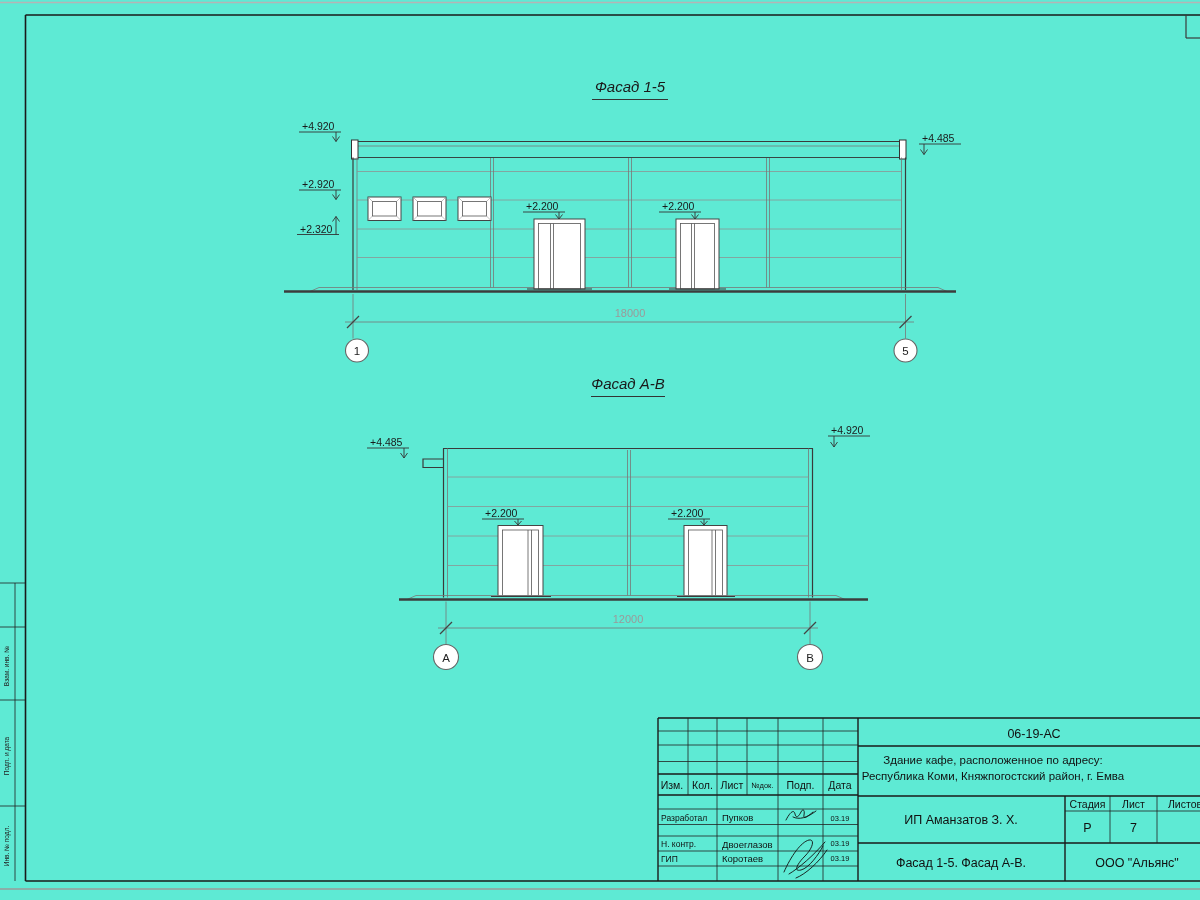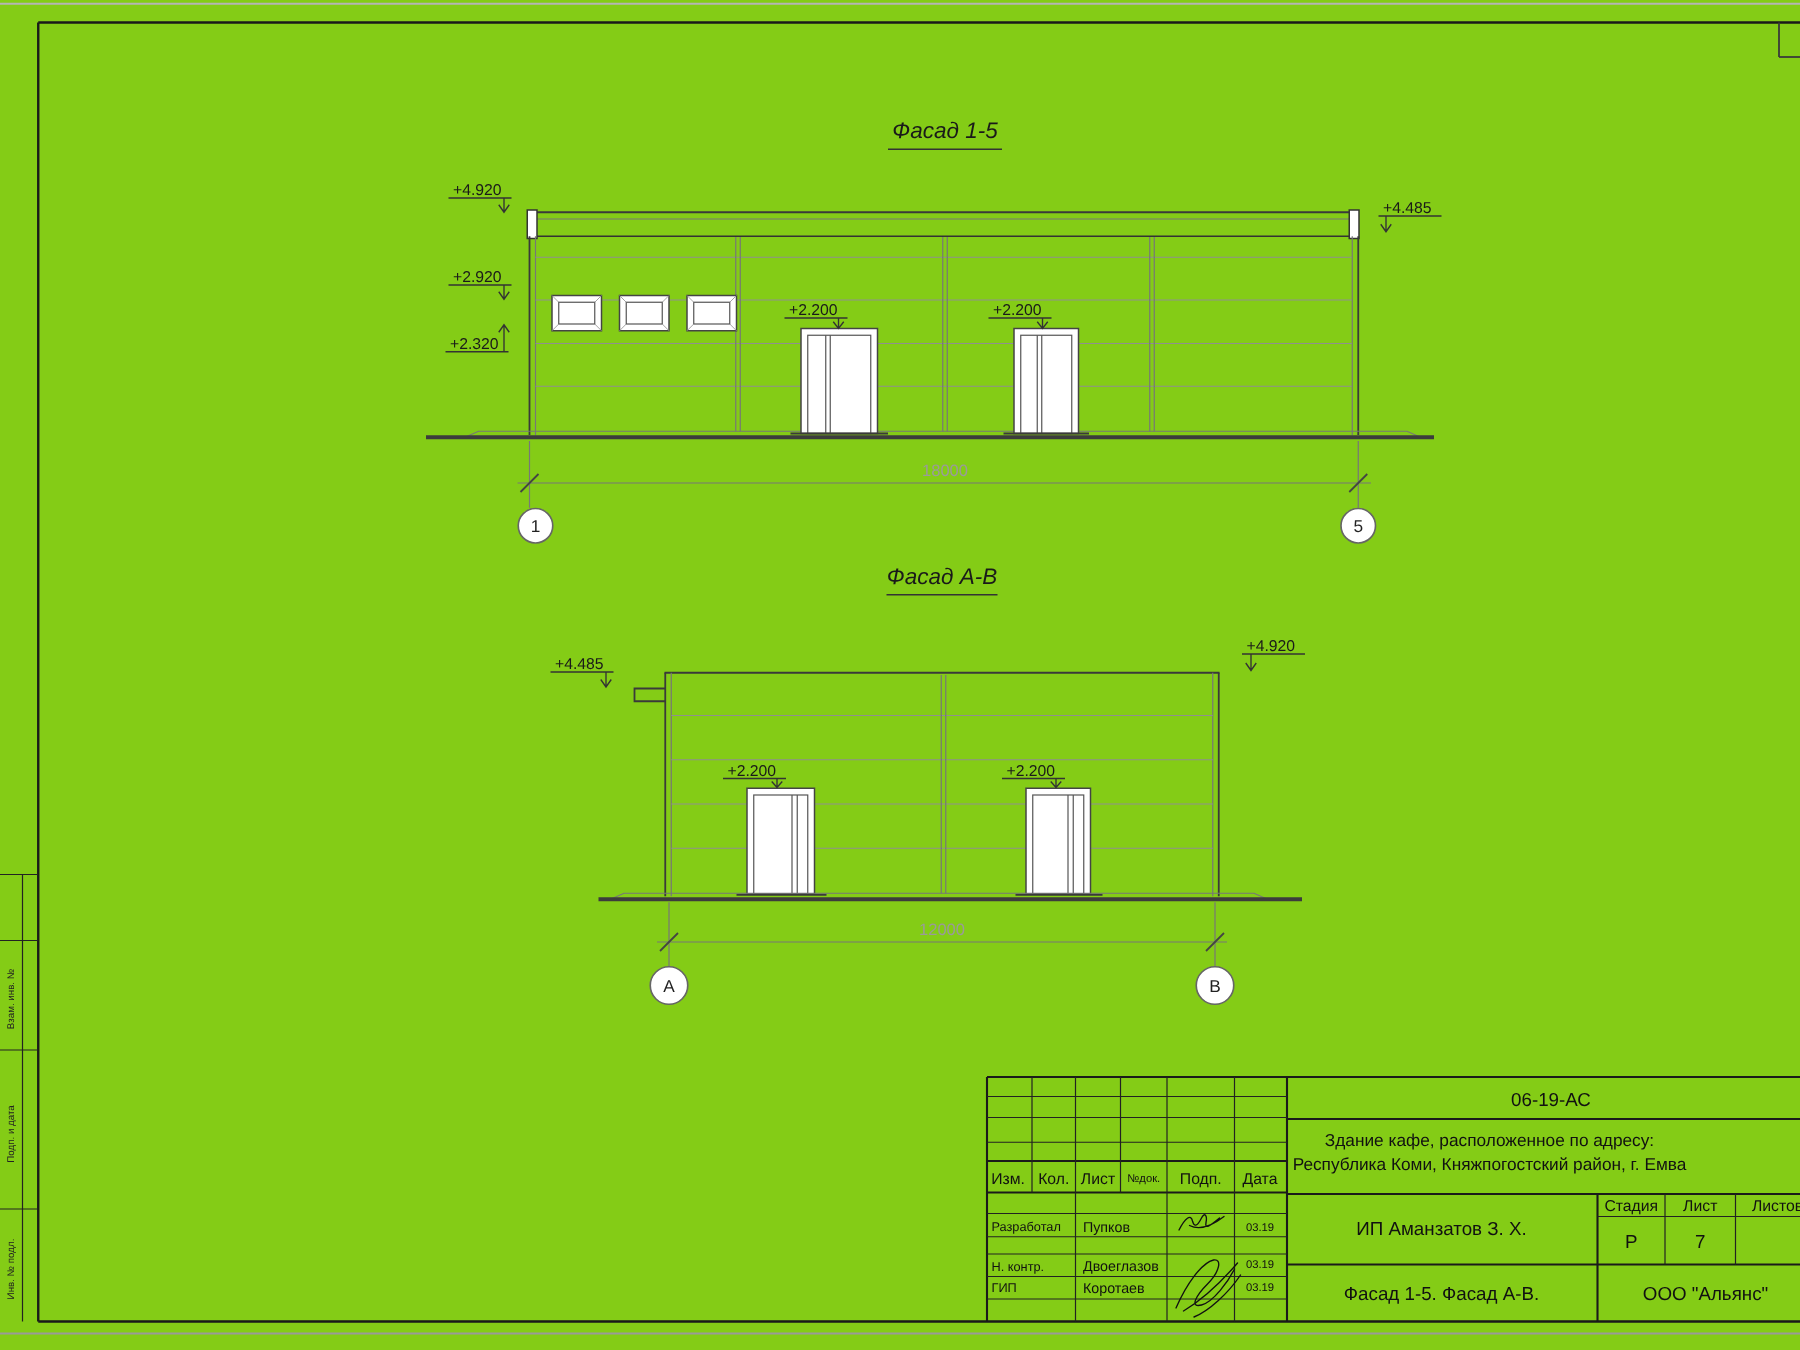--- a/index.html
+++ b/index.html
@@ -1,17 +1,17 @@
 <!DOCTYPE html>
 <html><head>
 <meta charset="utf-8">
 <style>
   html,body{margin:0;padding:0;background:#ffffff;}
   .sheet{
-    position:relative;width:1200px;height:900px;background:#84cc16;overflow:hidden;
+    position:relative;width:1200px;height:900px;background:#5eead4;overflow:hidden;
     font-family:"Liberation Sans",sans-serif;
   }
   svg{position:absolute;left:0;top:0;}
   svg text{font-family:"Liberation Sans",sans-serif;fill:#111;}
   .t-title{font-size:15px;font-style:italic;fill:#1a1a1a;}
   .t-elev{font-size:10.5px;fill:#1a1a1a;}
   .t-dim{font-size:11px;fill:#9a9a9a;}
   .t-axis{font-size:11.5px;fill:#222;}
   .t-stamp-big{font-size:12.5px;}
   .t-stamp-med{font-size:11.5px;}

